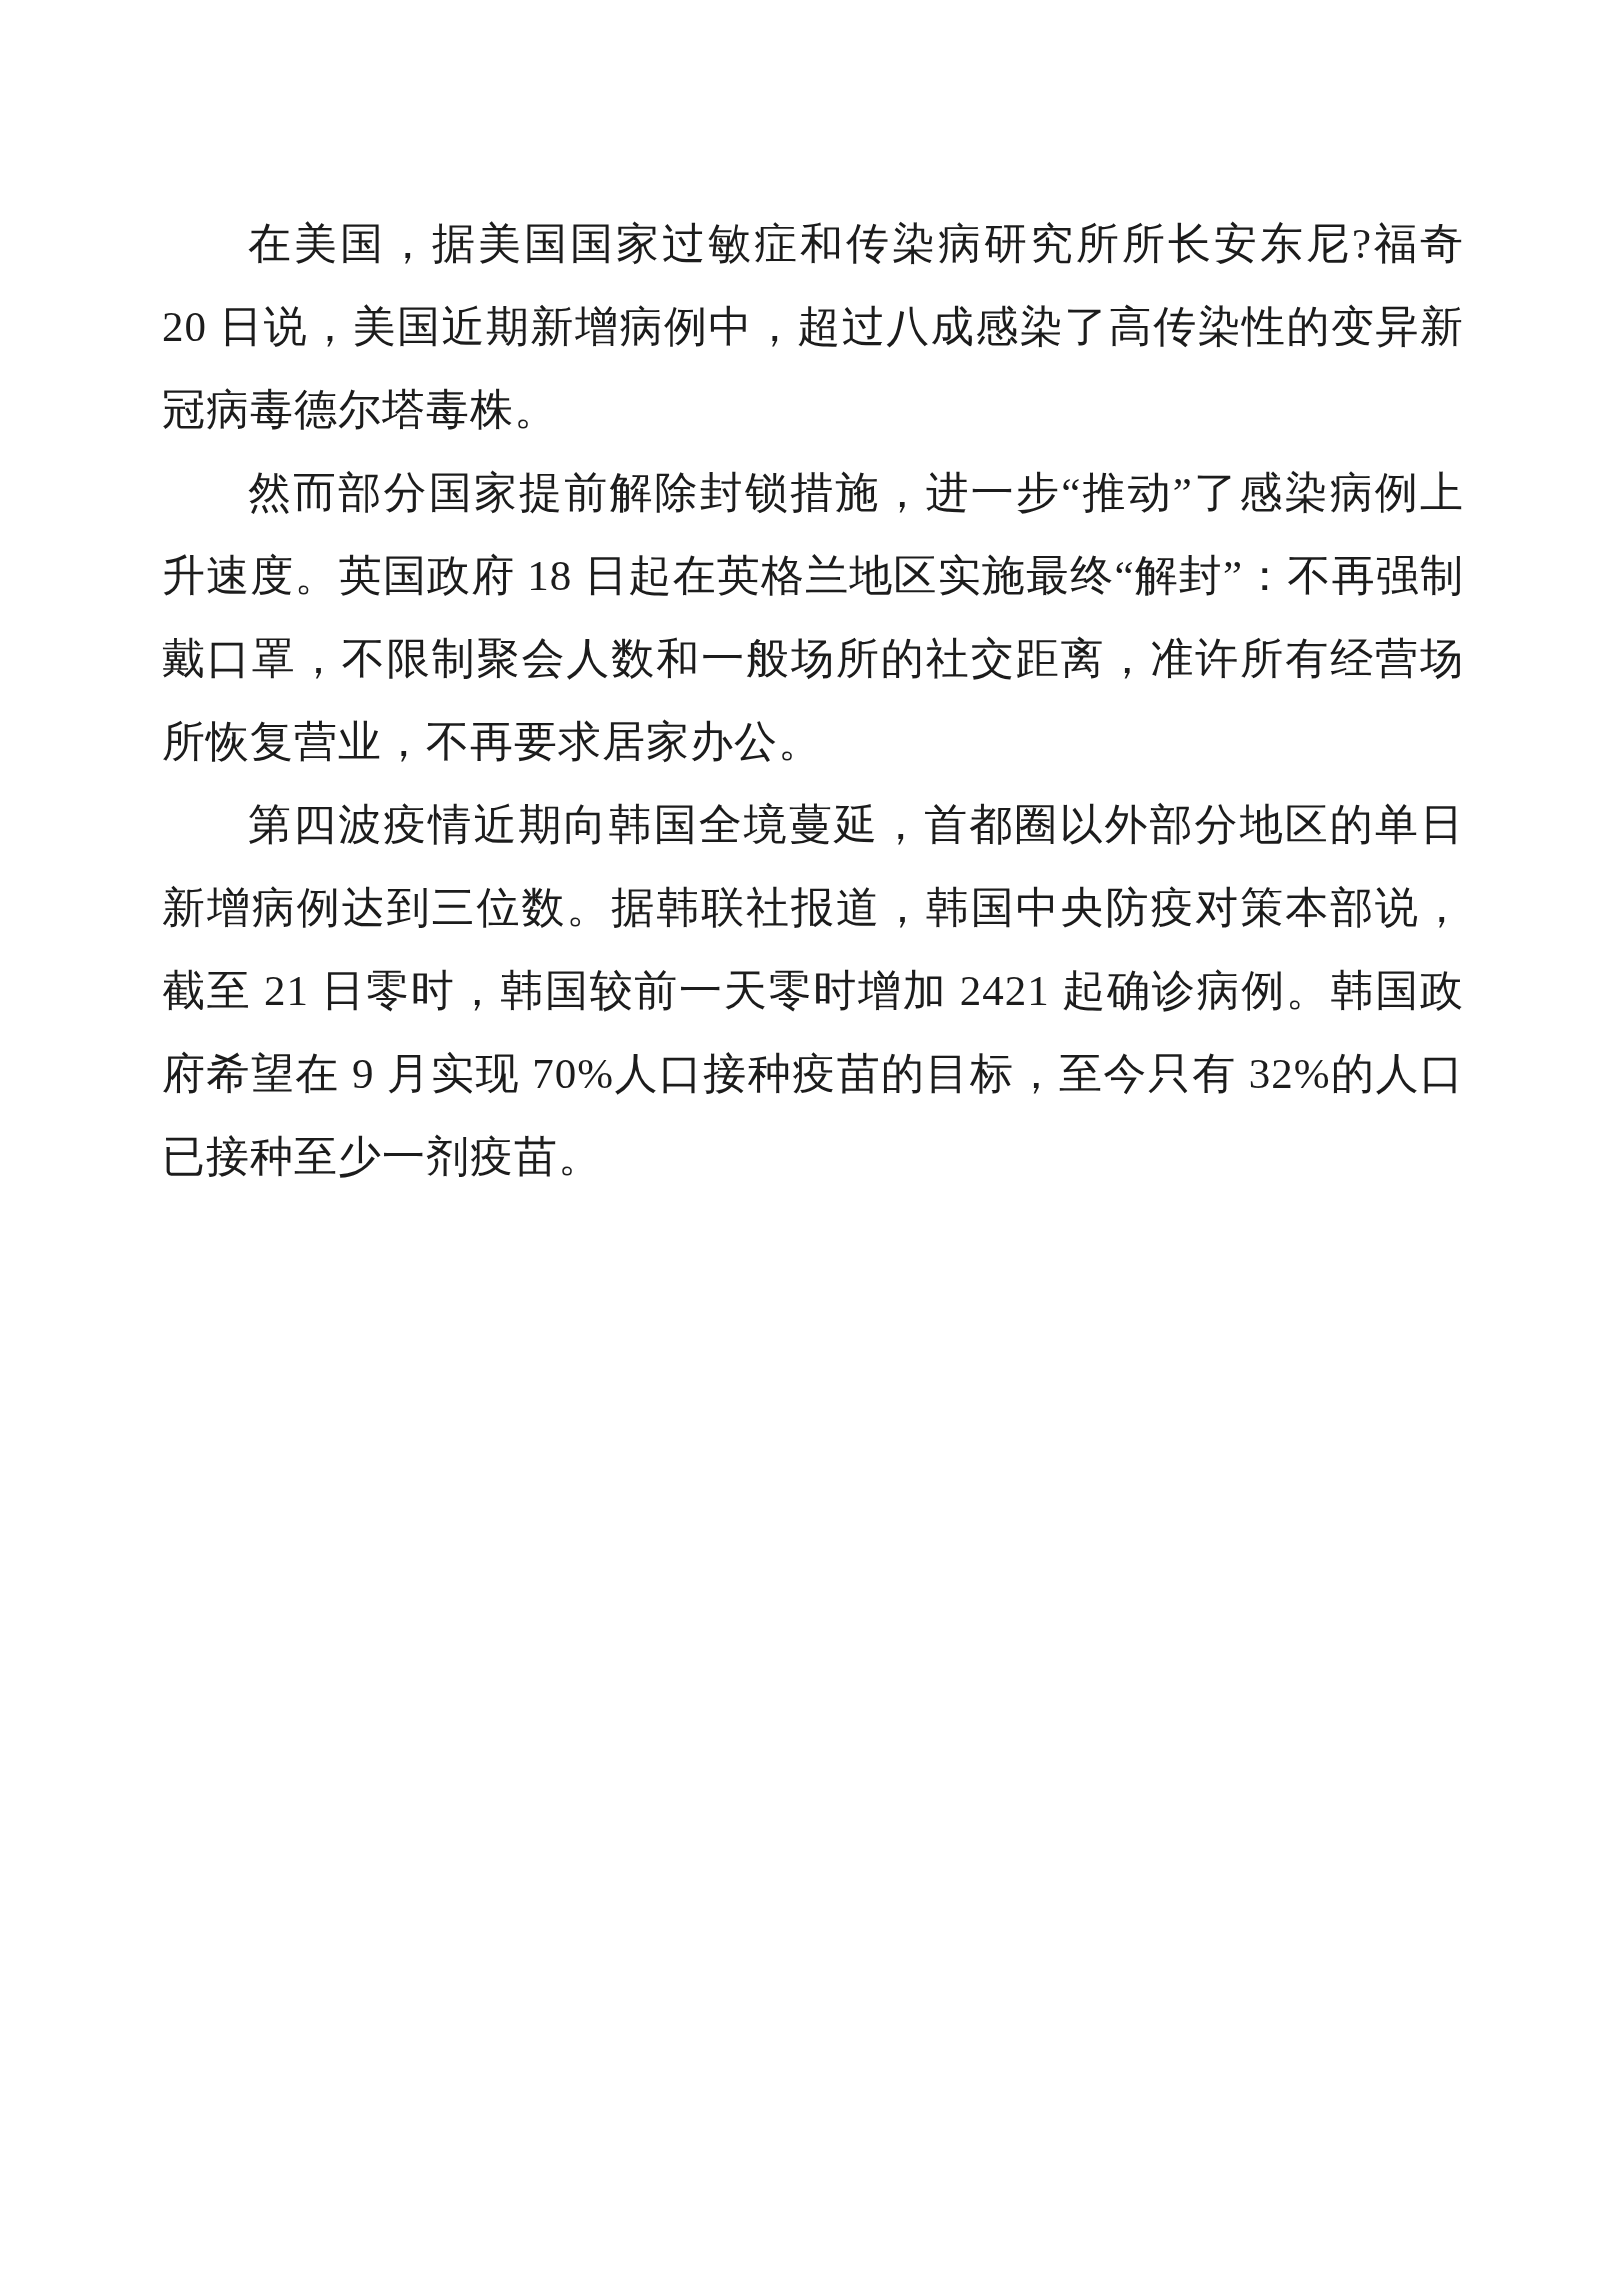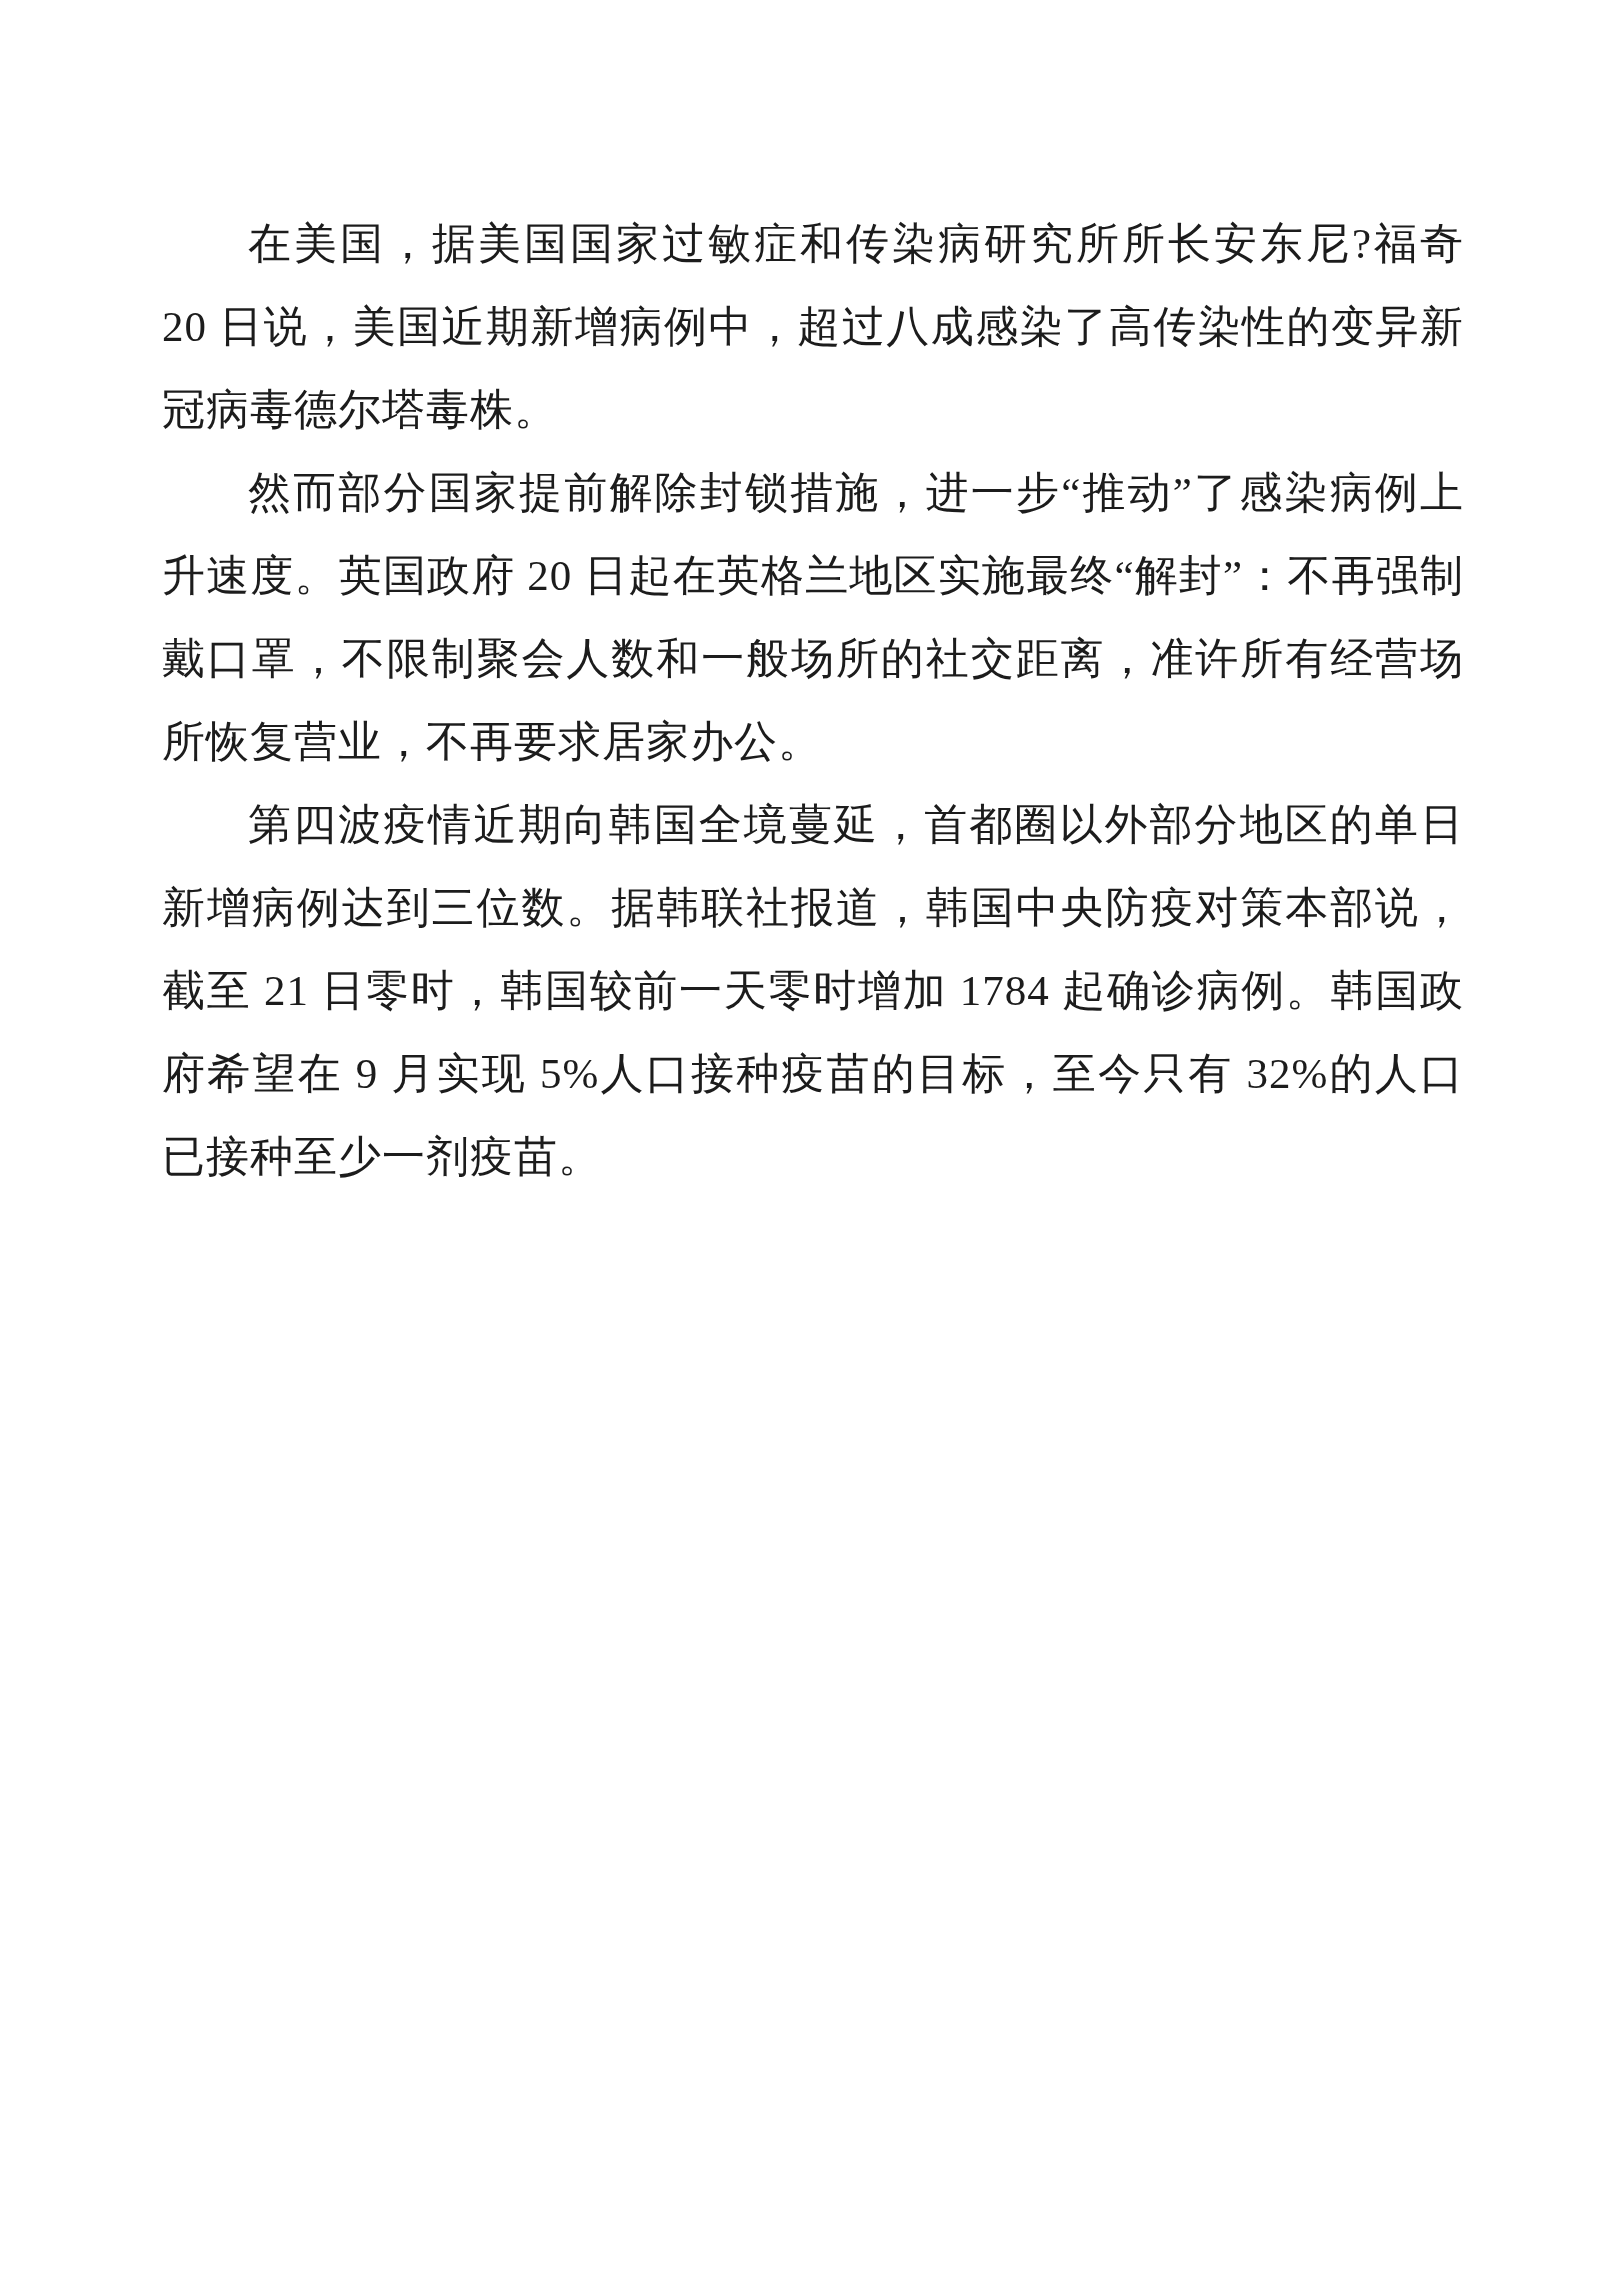--- a/index.html
+++ b/index.html
@@ -27,17 +27,17 @@
     text-indent: 2em;
     letter-spacing: 1px;
   }
 </style>
 </head>
 <body>
 
 <div class="page">
   <div class="doc-body">
     <p>在美国，据美国国家过敏症和传染病研究所所长安东尼?福奇 20 日说，美国近期新增病例中，超过八成感染了高传染性的变异新冠病毒德尔塔毒株。</p>
-    <p>然而部分国家提前解除封锁措施，进一步“推动”了感染病例上升速度。英国政府 20 日起在英格兰地区实施最终“解封”：不再强制戴口罩，不限制聚会人数和一般场所的社交距离，准许所有经营场所恢复营业，不再要求居家办公。</p>
-    <p>第四波疫情近期向韩国全境蔓延，首都圈以外部分地区的单日新增病例达到三位数。据韩联社报道，韩国中央防疫对策本部说，截至 21 日零时，韩国较前一天零时增加 1784 起确诊病例。韩国政府希望在 9 月实现 5%人口接种疫苗的目标，至今只有 32%的人口已接种至少一剂疫苗。</p>
+    <p>然而部分国家提前解除封锁措施，进一步“推动”了感染病例上升速度。英国政府 18 日起在英格兰地区实施最终“解封”：不再强制戴口罩，不限制聚会人数和一般场所的社交距离，准许所有经营场所恢复营业，不再要求居家办公。</p>
+    <p>第四波疫情近期向韩国全境蔓延，首都圈以外部分地区的单日新增病例达到三位数。据韩联社报道，韩国中央防疫对策本部说，截至 21 日零时，韩国较前一天零时增加 2421 起确诊病例。韩国政府希望在 9 月实现 70%人口接种疫苗的目标，至今只有 32%的人口已接种至少一剂疫苗。</p>
   </div>
 </div>
 
 
 </body></html>

